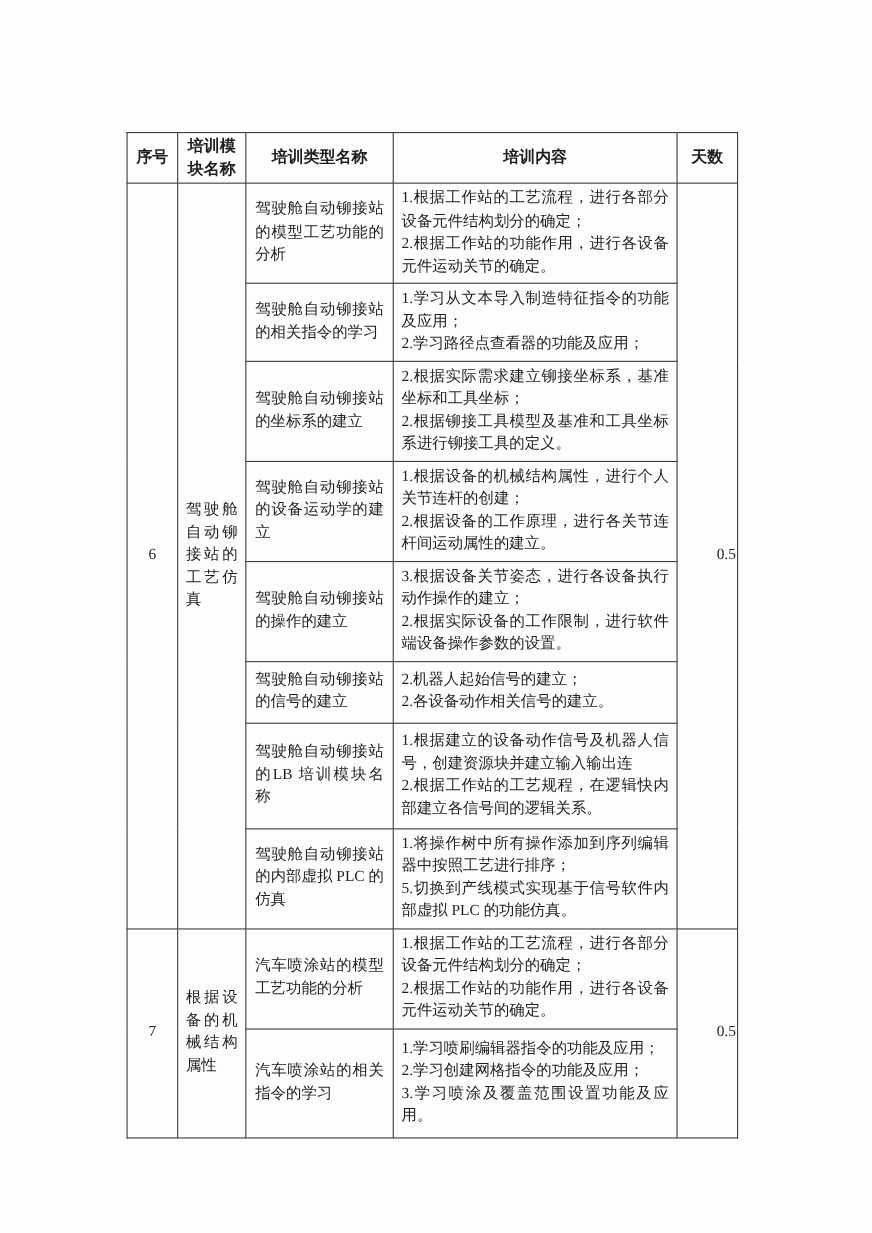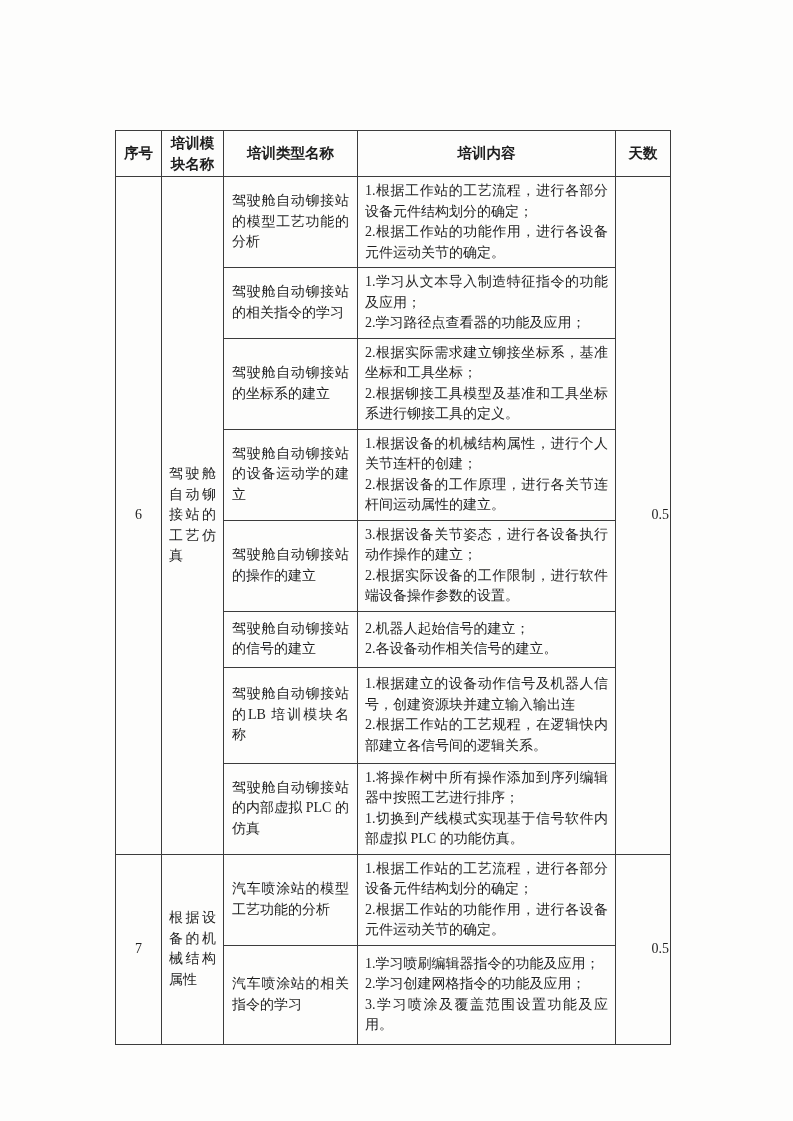--- a/index.html
+++ b/index.html
@@ -8,21 +8,21 @@
     width: 793px;
     height: 1121px;
     background: #fdfdfc;
     font-family: "Liberation Serif", "DejaVu Serif", serif;
     color: #1f1f1f;
     overflow: hidden;
   }
   table.training {
     position: absolute;
     left: 115px;
-    top: 130px;
+    top: 120px;
     width: 555px;
     border-collapse: collapse;
     table-layout: fixed;
   }
   table.training col.c1 { width: 46px; }
   table.training col.c2 { width: 62px; }
   table.training col.c3 { width: 134px; }
   table.training col.c4 { width: 258px; }
   table.training col.c5 { width: 55px; }
   table.training th, table.training td {
@@ -154,21 +154,21 @@
       <td class="c-content">
         <div class="line">1.根据建立的设备动作信号及机器人信号，创建资源块并建立输入输出连</div>
         <div class="line">2.根据工作站的工艺规程，在逻辑快内部建立各信号间的逻辑关系。</div>
       </td>
     </tr>
 
     <tr style="height:85px">
       <td class="c-type">驾驶舱自动铆接站的内部虚拟 PLC 的仿真</td>
       <td class="c-content">
         <div class="line">1.将操作树中所有操作添加到序列编辑器中按照工艺进行排序；</div>
-        <div class="line">1.切换到产线模式实现基于信号软件内部虚拟 PLC 的功能仿真。</div>
+        <div class="line">5.切换到产线模式实现基于信号软件内部虚拟 PLC 的功能仿真。</div>
       </td>
     </tr>
 
     <tr style="height:81px">
       <td class="c-idx" rowspan="2">7</td>
       <td class="c-mod" rowspan="2">根据设备的机械结构属性</td>
       <td class="c-type">汽车喷涂站的模型工艺功能的分析</td>
       <td class="c-content">
         <div class="line">1.根据工作站的工艺流程，进行各部分设备元件结构划分的确定；</div>
         <div class="line">2.根据工作站的功能作用，进行各设备元件运动关节的确定。</div>

